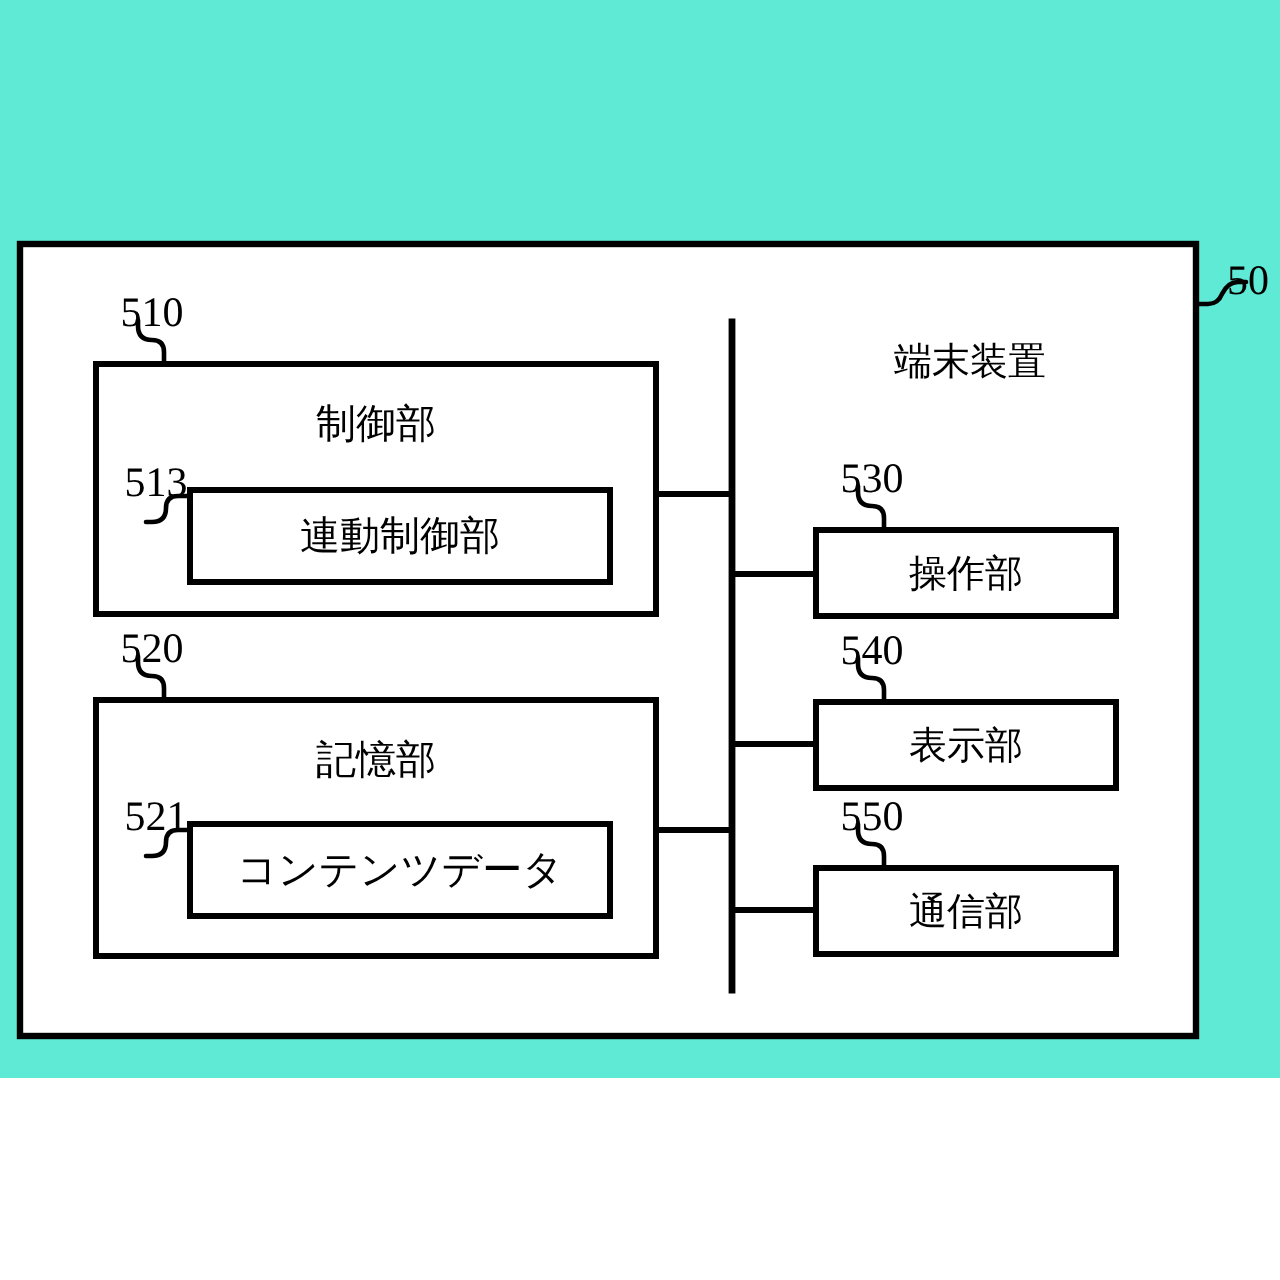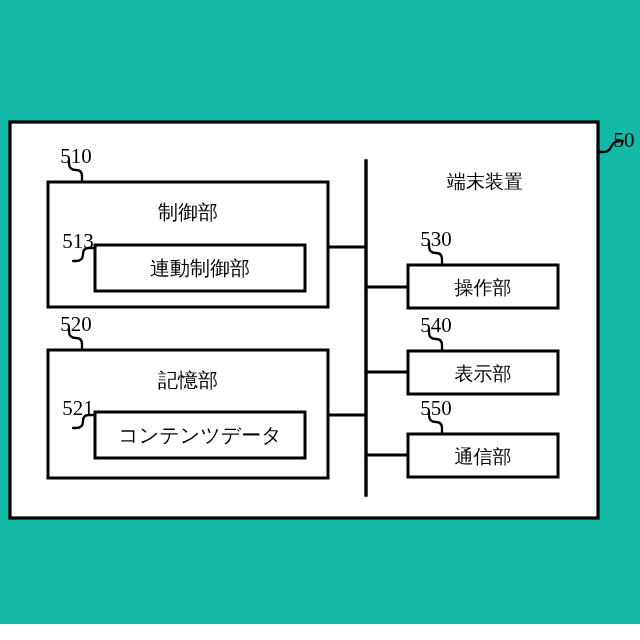--- a/index.html
+++ b/index.html
@@ -4,22 +4,22 @@
 <title>Terminal Device Block Diagram</title>
 <style>
   html, body {
     margin: 0;
     padding: 0;
     background: #ffffff;
   }
   #canvas {
     position: relative;
     width: 640px;
-    height: 624px;
-    background: #14b8a6;
+    height: 539px;
+    background: #5eead4;
     font-family: "Liberation Sans", "DejaVu Sans", sans-serif;
     overflow: hidden;
   }
   svg.diagram {
     position: absolute;
     left: 0;
     top: 0;
     width: 640px;
     height: 640px;
   }

